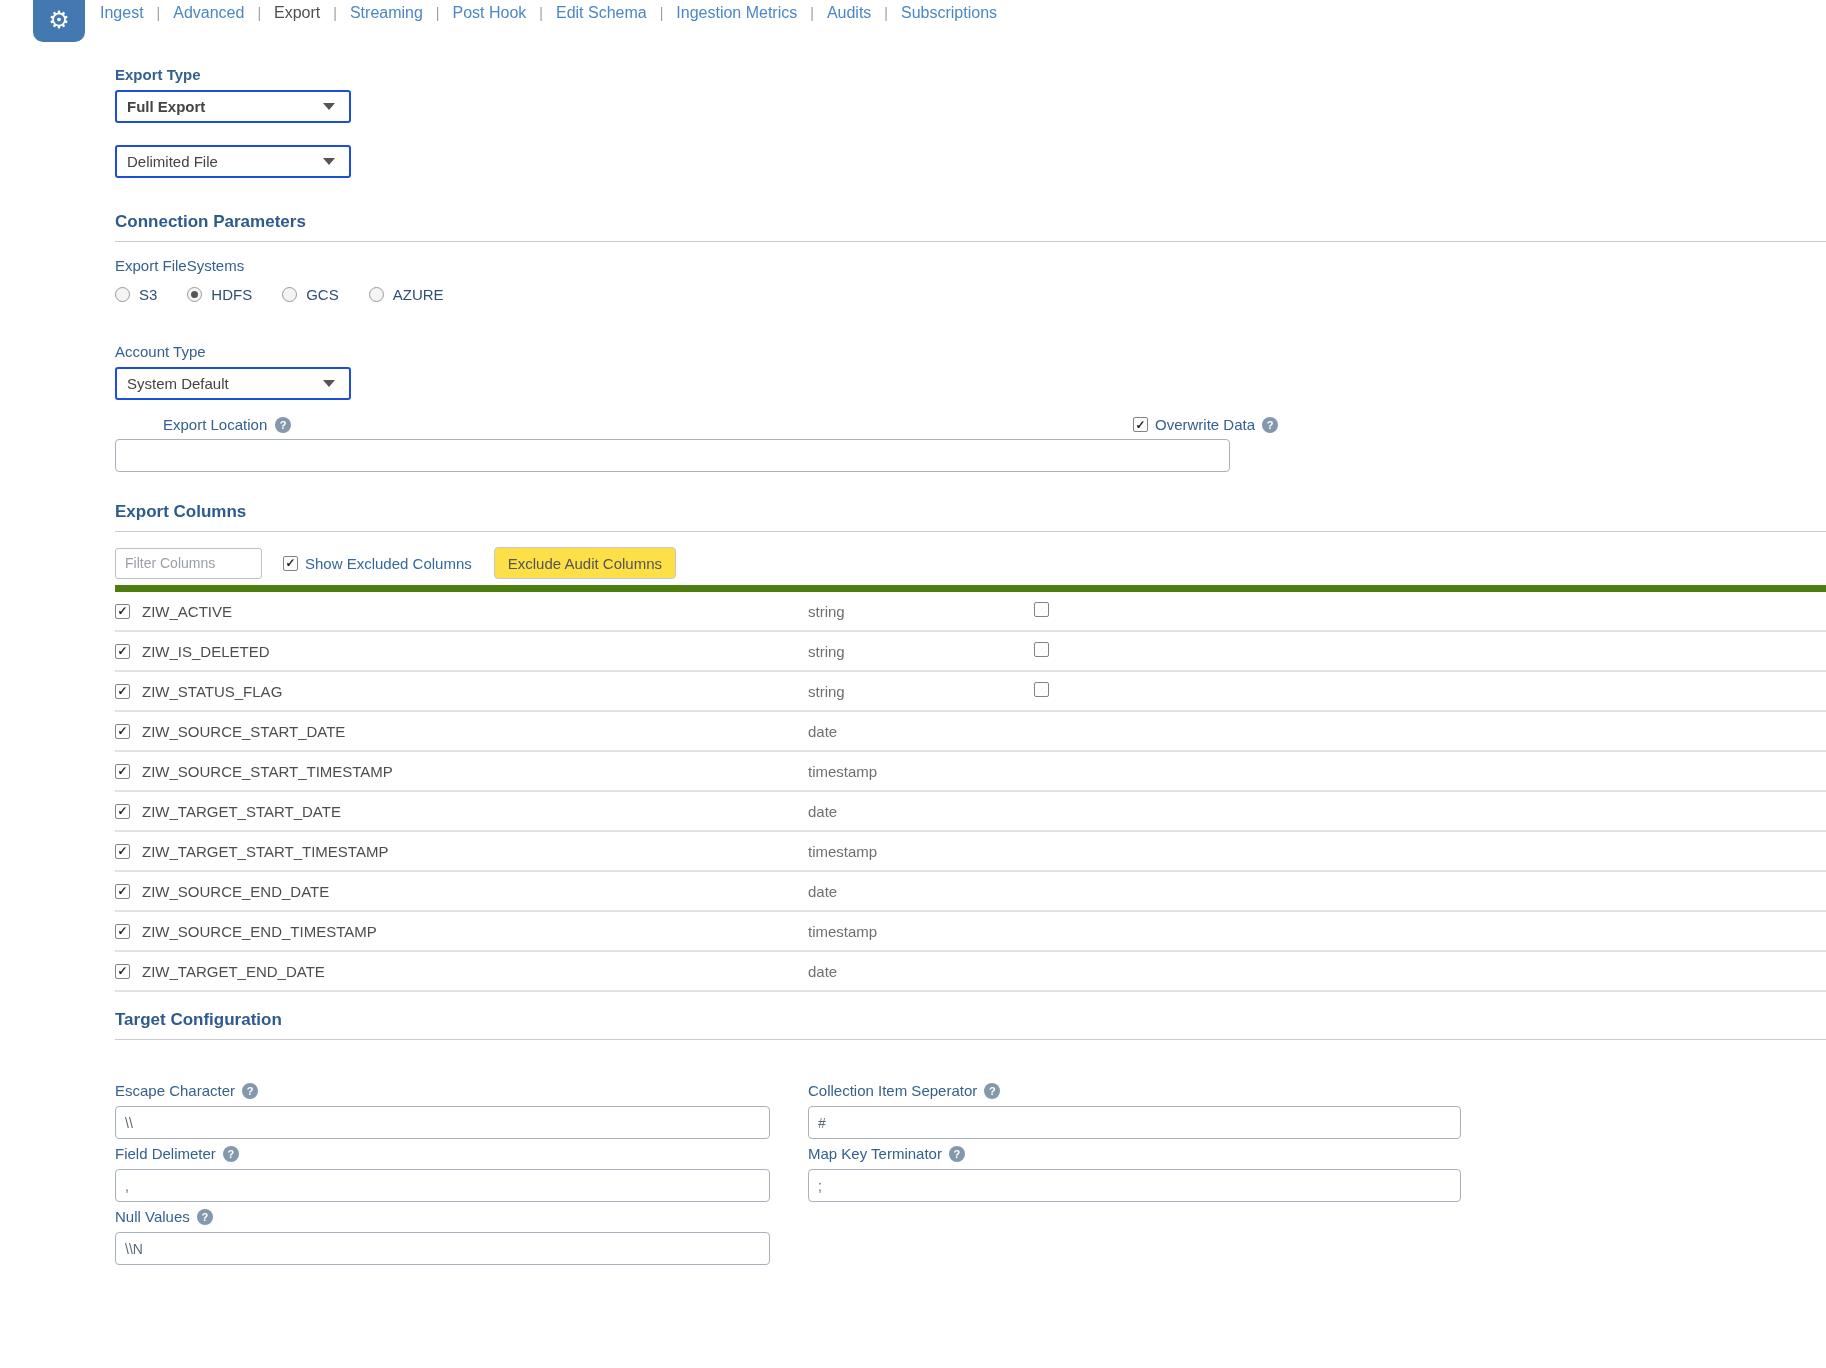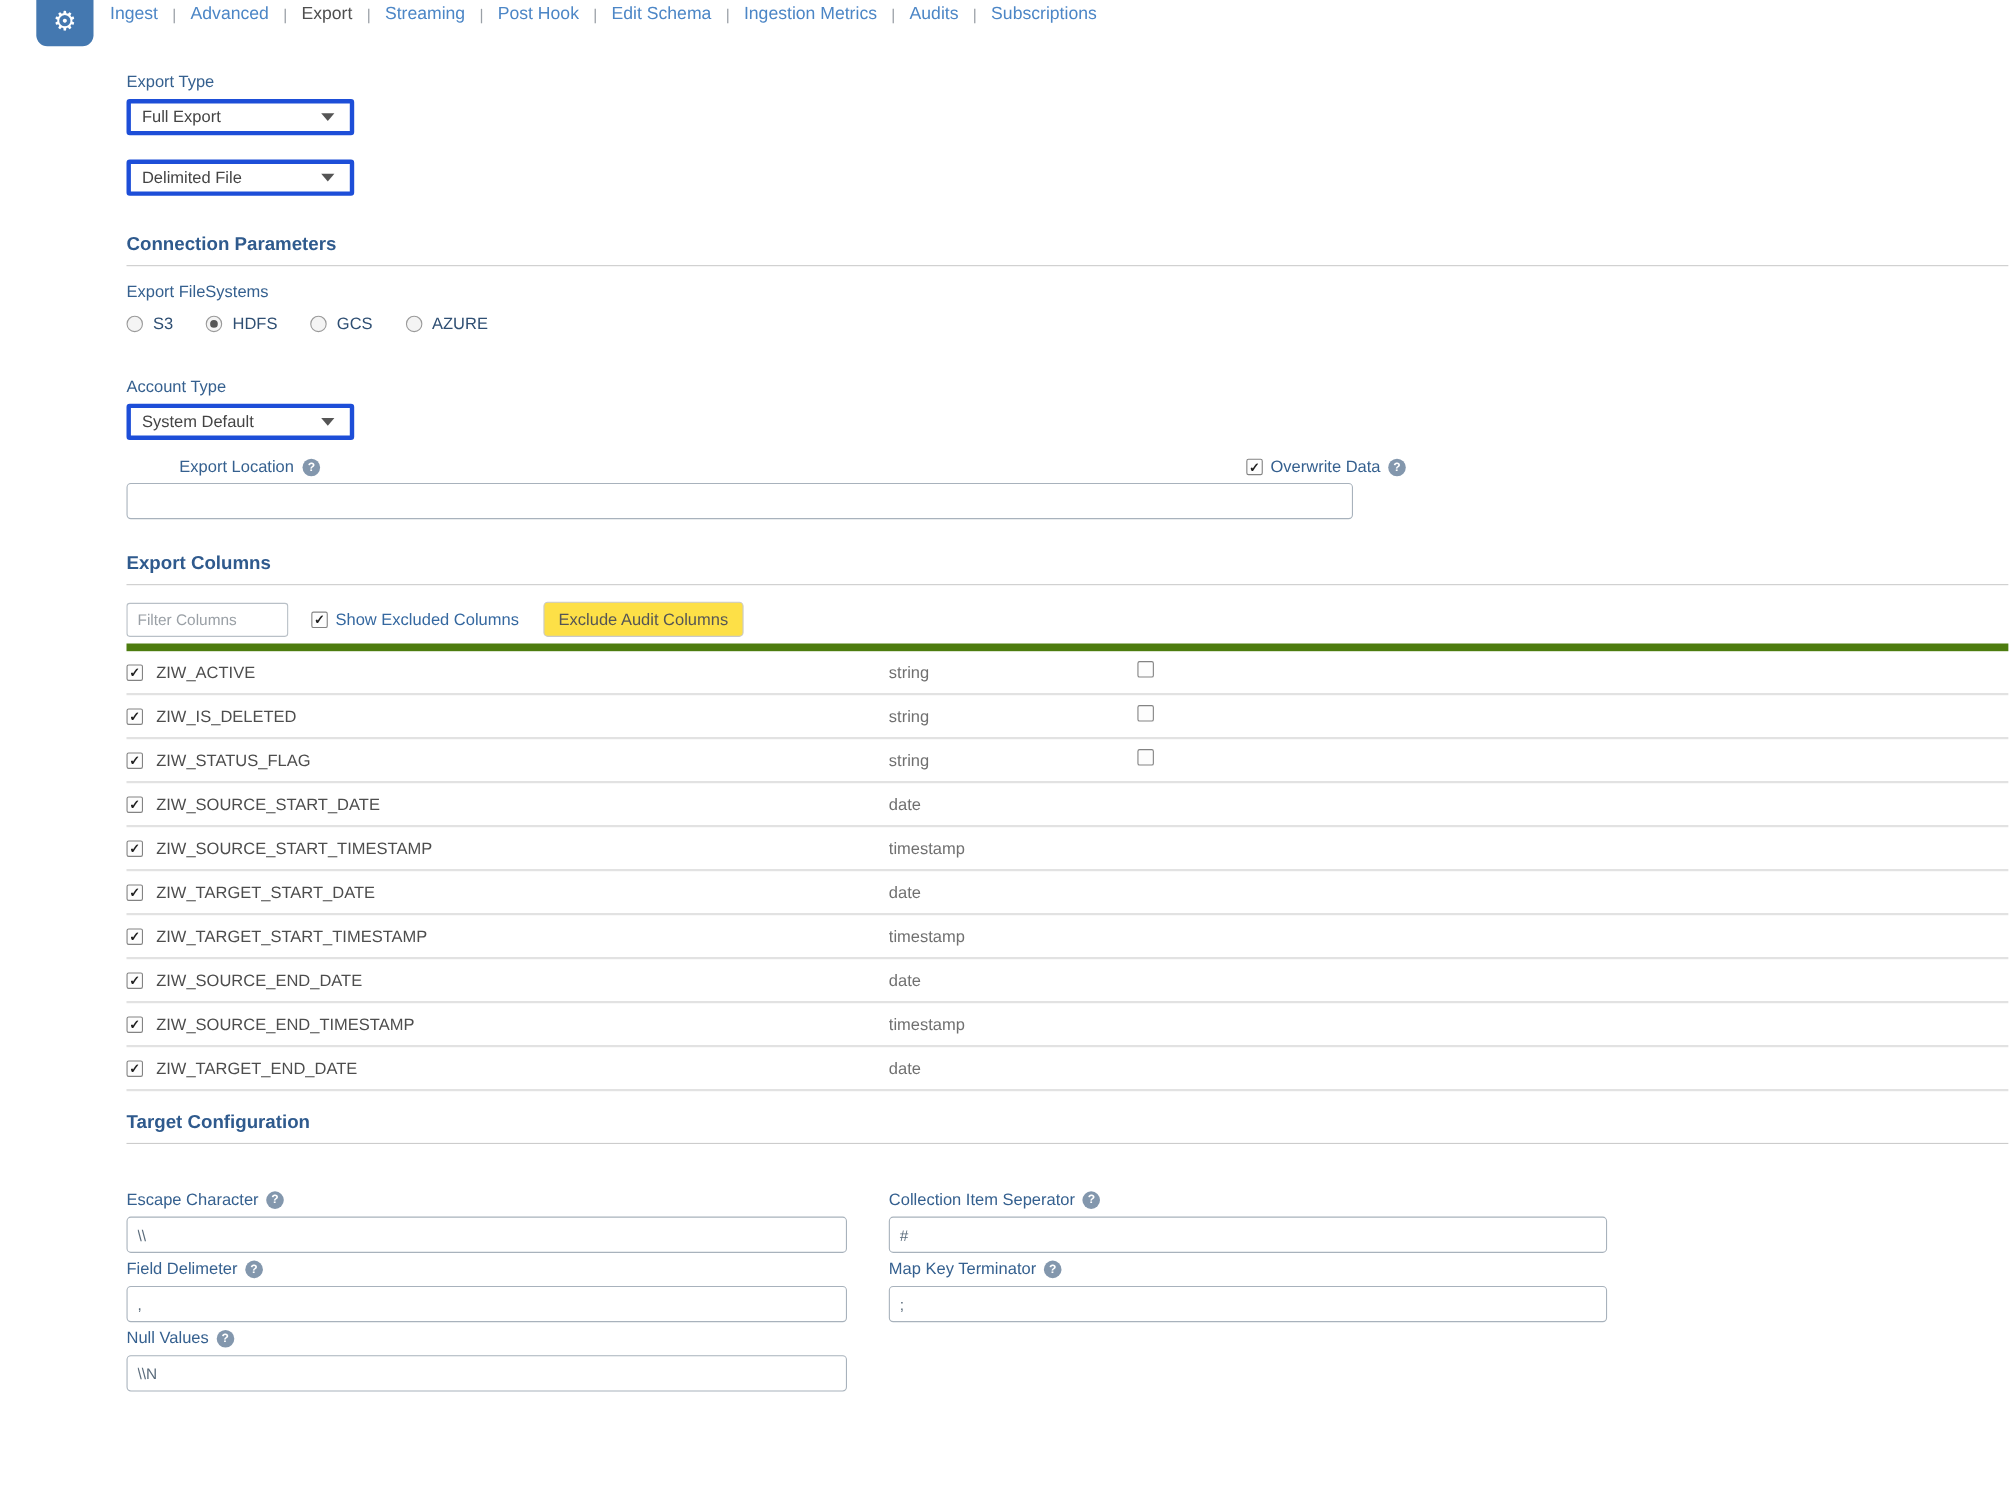--- a/index.html
+++ b/index.html
@@ -16,28 +16,28 @@
   .nav-link { color:#4c86c6; font-size:16px; text-decoration:none; cursor:pointer; }
   .nav-link.active { color:#4f4f4f; cursor:default; }
   .nav-sep { color:#9aa0a6; font-size:14px; margin:0 13px; }
 
   
   .main { padding-left:115px; }
   .form-label { color:#35608f; font-size:15px; margin-bottom:7px; display:flex; align-items:center; gap:7px;}
   .section-head { color:#2f5a8d; font-size:17px; font-weight:bold;
                   border-bottom:1px solid #cccccc; padding-bottom:9px; }
 
-  .select { width:207px; height:33px; border:4px solid #1d4ed8; border-radius:3px;
+  .select { width:236px; height:33px; border:2px solid #1d4ed8; border-radius:3px;
             background:#fff; display:flex; align-items:center; justify-content:space-between;
             padding:0 14px 0 10px; cursor:pointer; }
   .select .val { font-size:15px; color:#444; }
   .caret { width:0; height:0; border-left:6px solid transparent; border-right:6px solid transparent;
            border-top:7px solid #555; }
 
-  .grp-export-type { margin-top:32px; }
+  .grp-export-type { margin-top:32px;font-weight:bold; }
   .grp-target { margin-top:22px; }
   .sec-connection { margin-top:34px; }
 
   .fs-label { margin-top:15px; }
   .radio-row { margin-top:12px; display:flex; align-items:center; }
   .rd-item { display:flex; align-items:center; margin-right:30px; cursor:pointer; }
   .rd { width:15px; height:15px; border-radius:50%; border:1px solid #9a9a9a;
         background:#f4f4f4; display:inline-flex; align-items:center; justify-content:center; }
   .rd.on::after { content:""; width:7px; height:7px; border-radius:50%; background:#555; }
   .rd-item .lbl { color:#2f4f73; font-size:15px; margin-left:9px; }

